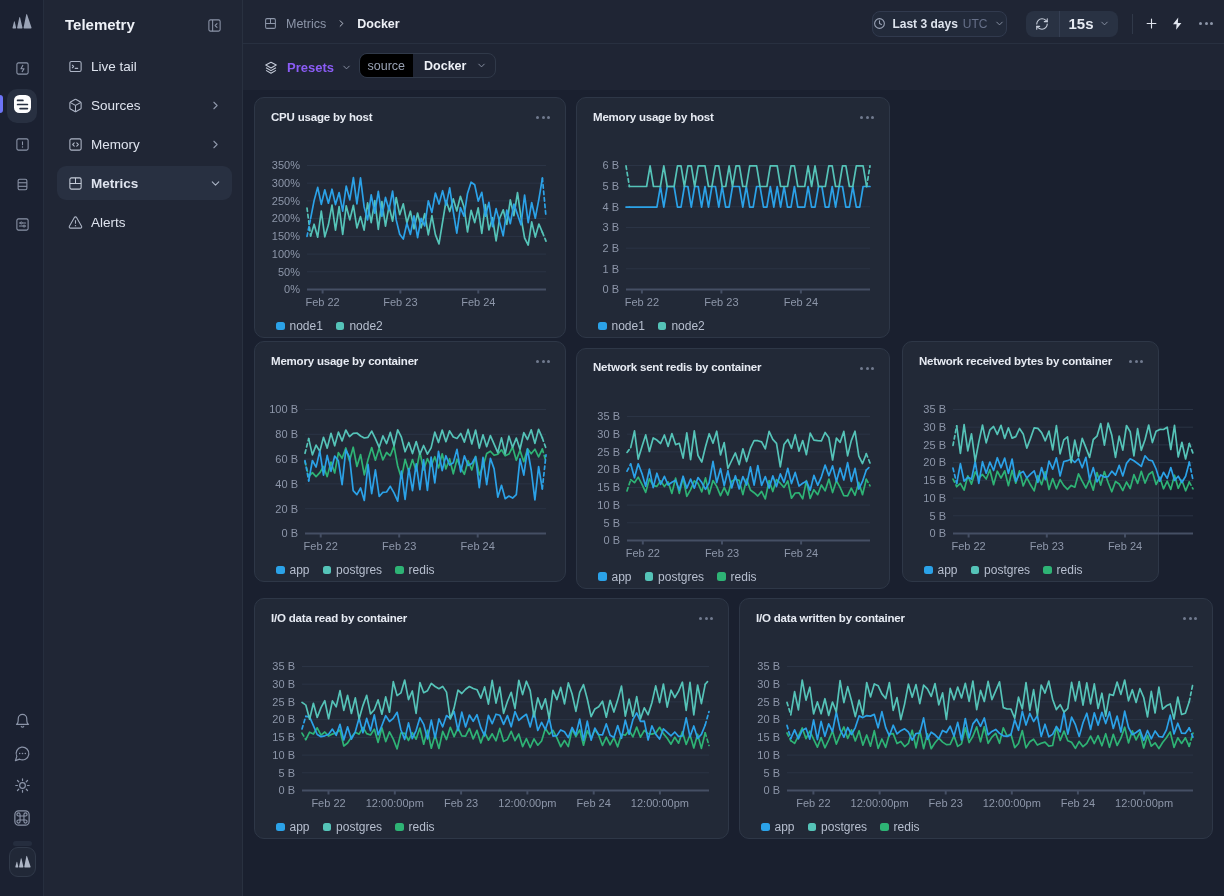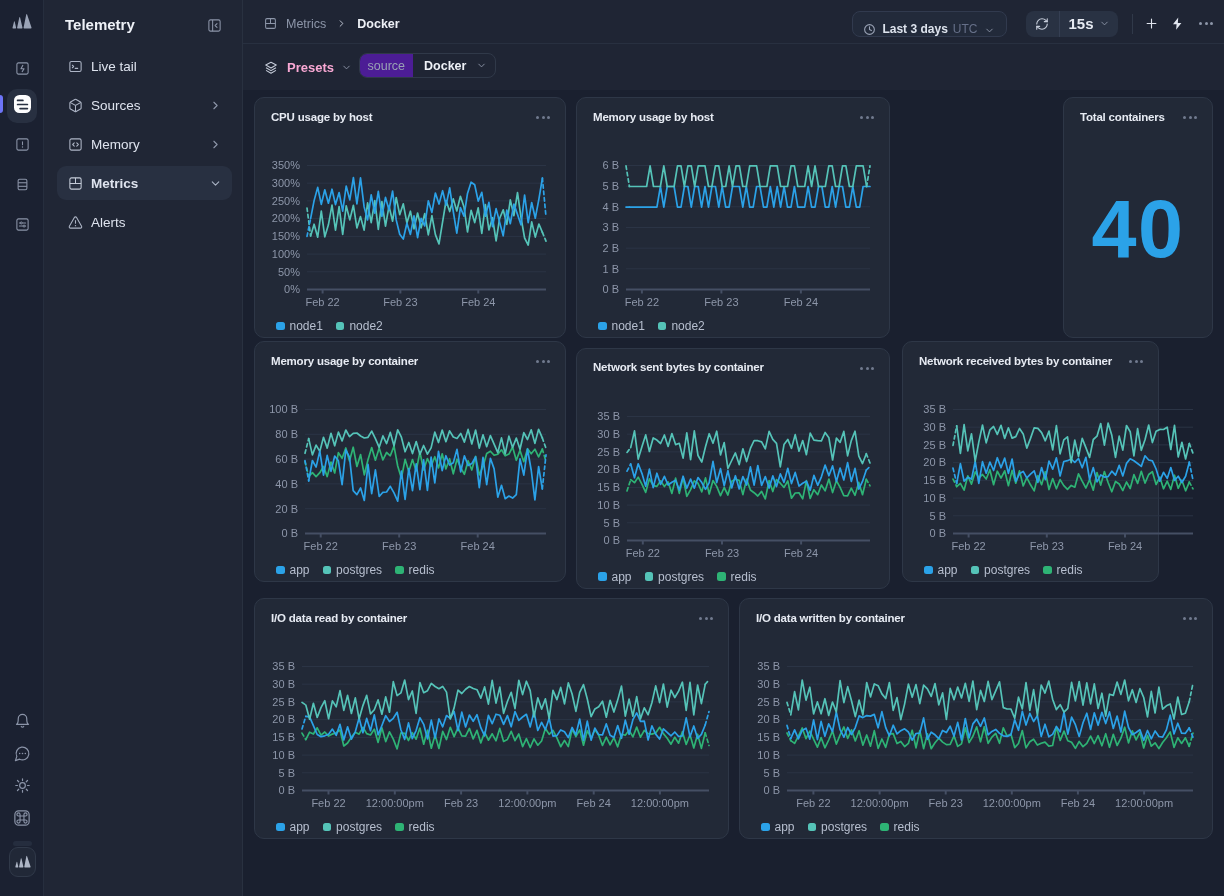--- a/index.html
+++ b/index.html
@@ -41,37 +41,37 @@
 .rhandle { position:absolute; left:13px; top:841px; width:19px; height:5px; background:#252d3e; border-radius:3px; }
 .rlogobtn { position:absolute; left:9px; top:847px; width:27px; height:30px; border:1px solid #303949; background:#212837; border-radius:9px; display:flex; align-items:center; justify-content:center; }
 
 
 .bc { position:absolute; left:21px; top:0; height:44px; display:flex; align-items:center; padding-top:3px; }
 .bcico { margin-right:9px; display:flex; }
 .bctxt { font-size:12.5px; color:#8d96a9; }
 .bcsep { margin:0 10px; display:flex; }
 .bccur { font-size:12.5px; font-weight:700; color:#eef1f7; }
 .tright { position:absolute; right:11px; top:0; height:44px; display:flex; align-items:center; padding-top:3px; }
-.btn-time { height:26px; width:155px; border:1px solid #313a4e; background:#222a3a; border-radius:8px; display:flex; align-items:flex-end; justify-content:center; }
+.btn-time { height:26px; width:135px; border:1px solid #313a4e; background:#222a3a; border-radius:8px; display:flex; align-items:center; justify-content:center; }
 .btn-time .t1 { font-size:12px; font-weight:600; color:#dde3ed; margin:0 5px 0 6px; }
 .btn-time .t2 { font-size:12px; color:#667089; margin-right:7px; }
 .grp { height:26px; background:#293243; border-radius:8px; display:flex; align-items:center; margin-left:19px; }
 .grp .seg1 { padding:0 9.5px; height:26px; display:flex; align-items:center; border-right:1px solid #353f53; }
 .grp .seg2 { padding:0 8.5px; display:flex; align-items:center; }
 .grp .t15 { font-size:15px; font-weight:700; color:#e6eaf2; margin-right:5px; }
 .vdiv { width:1px; height:20px; background:#303949; margin:0 0 0 14px; }
 .tico { margin:0 0 0 11px; display:flex; }
 .tdots { display:flex; margin-left:11.5px; }
 .tdots i { width:3px; height:3px; border-radius:50%; background:#8d96a9; margin-left:2.5px; }
 
 
 .presets { position:absolute; left:21px; top:0; height:47px; display:flex; align-items:center; }
-.presets .ptxt { font-size:13px; font-weight:700; color:#f9a8d4; margin:0 7px 0 9px; }
+.presets .ptxt { font-size:13px; font-weight:700; color:#8b5cf6; margin:0 7px 0 9px; }
 .pill { position:absolute; left:115.5px; top:9px; height:25px; border:1px solid #303949; border-radius:8px; display:flex; align-items:center; overflow:hidden; }
-.pill .k { background:#4c1d95; height:25px; display:flex; align-items:center; padding:8px 8px; font-size:12.5px; color:#99a2b4; }
+.pill .k { background:#000000; height:25px; display:flex; align-items:center; padding:8px 8px; font-size:12.5px; color:#99a2b4; }
 .pill .v { font-size:12.5px; font-weight:700; color:#eef1f7; padding:0 10px 0 11px; }
 .pill svg { margin-right:8px; }
 </style></head>
 <body>
 <div class="rail">
 <div class="rlogo"><svg width="20.0" height="17.0" viewBox="0 0 20 17" fill="#9aa3b6">
 <path d="M0.5 14.8 L2.0 8.8 Q2.25 8.0 2.75 8.7 L4.1 14.8 Q4.25 15.5 3.5 15.5 L1.1 15.5 Q0.35 15.5 0.5 14.8 Z"></path>
 <path d="M5.1 14.7 L7.3 4.5 Q7.6 3.5 8.1 4.4 L10.5 14.7 Q10.7 15.5 9.8 15.5 L5.8 15.5 Q4.95 15.5 5.1 14.7 Z"></path>
 <path d="M11.6 14.6 L14.2 1.7 Q14.5 0.5 15.1 1.6 L19.5 14.6 Q19.8 15.5 18.7 15.5 L12.4 15.5 Q11.4 15.5 11.6 14.6 Z"></path>
 </svg></div>
@@ -381,29 +381,20 @@
           <polyline points="289.6,88.5 293.0,88.5" fill="none" stroke="#2ba2e8" stroke-width="1.7" stroke-dasharray="3.5 3" stroke-linecap="round"></polyline>
           <polyline points="49.0,67.9 52.4,88.5" fill="none" stroke="#55c3b8" stroke-width="1.7" stroke-dasharray="3.5 3" stroke-linecap="round"></polyline>
           <polyline points="52.4,88.5 55.9,88.5 59.3,88.5 62.7,88.5 66.2,88.5 69.6,88.5 73.1,67.9 76.5,88.5 79.9,88.5 83.4,88.5 86.8,67.9 90.2,88.5 93.7,88.5 97.1,88.5 100.5,67.9 104.0,67.9 107.4,88.5 110.9,67.9 114.3,67.9 117.7,88.5 121.2,67.9 124.6,67.9 128.0,67.9 131.5,88.5 134.9,88.5 138.4,67.9 141.8,67.9 145.2,88.5 148.7,88.5 152.1,67.9 155.5,88.5 159.0,67.9 162.4,67.9 165.8,88.5 169.3,88.5 172.7,67.9 176.2,67.9 179.6,67.9 183.0,88.5 186.5,88.5 189.9,88.5 193.3,67.9 196.8,67.9 200.2,67.9 203.6,88.5 207.1,88.5 210.5,88.5 214.0,67.9 217.4,67.9 220.8,88.5 224.3,88.5 227.7,88.5 231.1,67.9 234.6,88.5 238.0,67.9 241.5,88.5 244.9,88.5 248.3,88.5 251.8,67.9 255.2,67.9 258.6,88.5 262.1,88.5 265.5,67.9 268.9,67.9 272.4,88.5 275.8,88.5 279.3,67.9 282.7,67.9 286.1,67.9 289.6,88.5" fill="none" stroke="#55c3b8" stroke-width="1.7" stroke-linejoin="round" stroke-linecap="round"></polyline>
           <polyline points="289.6,88.5 293.0,67.9" fill="none" stroke="#55c3b8" stroke-width="1.7" stroke-dasharray="3.5 3" stroke-linecap="round"></polyline>
         </svg>
         <div class="legend">
           <span class="li"><span class="sq" style="background:#2ba2e8"></span>node1</span>
           <span class="li"><span class="sq" style="background:#55c3b8"></span>node2</span>
         </div>
       </div>
-<div class="card" style="left:820px;top:7px;width:150px;height:241px">
-        <div class="ct">Total containers</div>
-        <div class="dots">
-          <i></i>
-          <i></i>
-          <i></i>
-        </div>
-        <div class="big">40</div>
-      </div>
 <div class="card" style="left:11px;top:251px;width:312px;height:241px">
         <div class="ct">Memory usage by container</div>
         <div class="dots">
           <i></i>
           <i></i>
           <i></i>
         </div>
         <svg width="312" height="239" viewBox="0 0 312 239" style="position:absolute;left:0;top:0">
           <line x1="50" y1="67.5" x2="291" y2="67.5" stroke="#2b3445" stroke-width="1"></line>
           <text x="43" y="71.3" text-anchor="end" font-family="Liberation Sans, sans-serif" font-size="11" fill="#8d96a9">100 B</text>
@@ -433,21 +424,21 @@
           <polyline points="53.7,138.8 57.4,118.5 61.1,125.1 64.8,109.1 68.5,133.1 72.2,113.4 76.0,129.4 79.7,114.0 83.4,118.8 87.1,142.7 90.8,107.8 94.5,115.2 98.2,148.6 101.9,152.6 105.6,146.0 109.3,158.4 113.0,122.4 116.7,151.6 120.4,127.9 124.2,154.5 127.9,150.3 131.6,150.0 135.3,144.3 139.0,150.9 142.7,159.2 146.4,129.2 150.1,157.5 153.8,126.5 157.5,148.6 161.2,121.8 164.9,147.7 168.6,117.9 172.4,148.4 176.1,115.1 179.8,140.8 183.5,109.3 187.2,128.6 190.9,113.7 194.6,123.0 198.3,120.8 202.0,107.3 205.7,129.8 209.4,113.8 213.1,123.5 216.8,121.6 220.6,114.8 224.3,145.6 228.0,115.4 231.7,142.6 235.4,116.3 239.1,126.9 242.8,155.2 246.5,143.3 250.2,156.7 253.9,154.0 257.6,156.1 261.3,152.7 265.0,116.9 268.8,133.1 272.5,107.0 276.2,128.0 279.9,157.9 283.6,124.5 287.3,146.9" fill="none" stroke="#2ba2e8" stroke-width="1.7" stroke-linejoin="round" stroke-linecap="round"></polyline>
           <polyline points="287.3,146.9 291.0,112.8" fill="none" stroke="#2ba2e8" stroke-width="1.7" stroke-dasharray="3.5 3" stroke-linecap="round"></polyline>
         </svg>
         <div class="legend">
           <span class="li"><span class="sq" style="background:#2ba2e8"></span>app</span>
           <span class="li"><span class="sq" style="background:#55c3b8"></span>postgres</span>
           <span class="li"><span class="sq" style="background:#2eb375"></span>redis</span>
         </div>
       </div>
 <div class="card" style="left:333px;top:257.5px;width:314px;height:241px">
-        <div class="ct">Network sent bytes by container</div>
+        <div class="ct">Network sent redis by container</div>
         <div class="dots">
           <i></i>
           <i></i>
           <i></i>
         </div>
         <svg width="314" height="239" viewBox="0 0 314 239" style="position:absolute;left:0;top:0">
           <line x1="50" y1="67.5" x2="293" y2="67.5" stroke="#2b3445" stroke-width="1"></line>
           <text x="43" y="71.3" text-anchor="end" font-family="Liberation Sans, sans-serif" font-size="11" fill="#8d96a9">35 B</text>
           <line x1="50" y1="85.2" x2="293" y2="85.2" stroke="#2b3445" stroke-width="1"></line>
           <text x="43" y="89.0" text-anchor="end" font-family="Liberation Sans, sans-serif" font-size="11" fill="#8d96a9">30 B</text>

